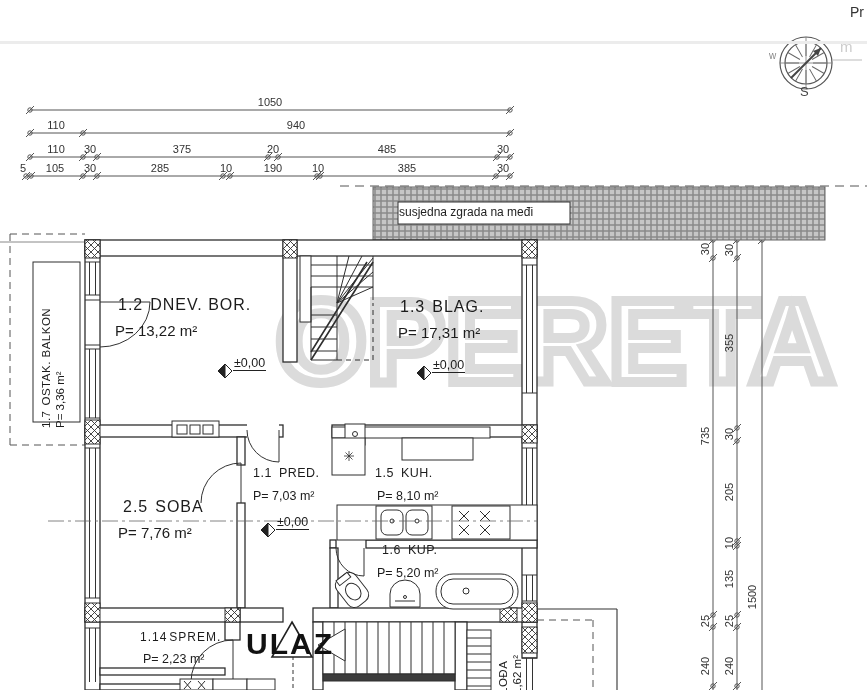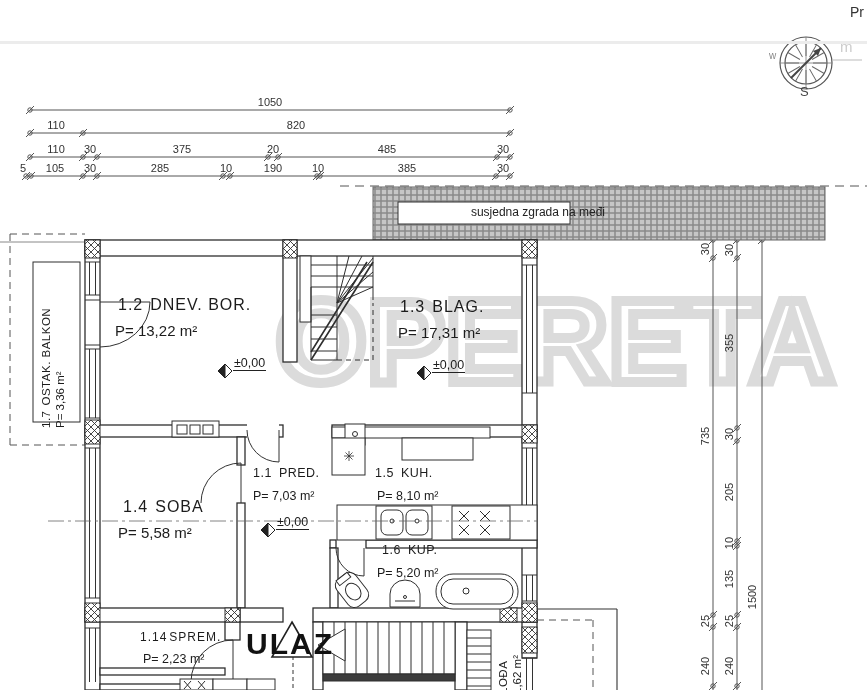--- a/index.html
+++ b/index.html
@@ -20,21 +20,21 @@
   .arealbl{position:absolute;white-space:nowrap;color:#1c1c1c;}
   .big{font-size:16px;} .biga{font-size:15px;}
   .med{font-size:12.5px;letter-spacing:0.5px;} .meda{font-size:12.5px;}
   .dim{position:absolute;font-size:11px;color:#333;transform:translateX(-50%);white-space:nowrap;}
   .dimv{position:absolute;font-size:11px;color:#333;transform:translate(-50%,-50%) rotate(-90deg);white-space:nowrap;}
   .rot{position:absolute;transform:rotate(-90deg);transform-origin:0 0;white-space:nowrap;color:#1c1c1c;}
   .rot .l1{font-size:11.5px;letter-spacing:0.5px;}
   .rot .l2{font-size:11.5px;margin-top:2px;}
   .lvl{position:absolute;font-size:12.5px;color:#1c1c1c;border-bottom:1.3px solid #222;padding:0 1px 0 1px;}
   .ulaz{position:absolute;left:246px;top:627px;font-size:30px;font-weight:bold;letter-spacing:2px;color:#111;}
-  .neigh{position:absolute;left:399px;top:205px;width:206px;text-align:right;font-size:12px;color:#222;}
+  .neigh{position:absolute;left:399px;top:205px;width:206px;text-align:left;font-size:12px;color:#222;}
   .compass-s{position:absolute;left:800px;top:84px;font-size:13px;color:#444;}
   .compass-w{position:absolute;left:769px;top:50px;font-size:10px;color:#888;}
 </style>
 </head>
 <body>
 
 <div class="page">
 
   <div class="canvas">
 
@@ -296,23 +296,23 @@
         <span class="code">1.1</span><span>PRED.</span>
       </div>
       <span class="arealbl meda" style="left:253px;top:489px">P= 7,03 m²</span>
 
       <div class="roomlbl med" style="left:375px;top:466px">
         <span class="code">1.5</span><span>KUH.</span>
       </div>
       <span class="arealbl meda" style="left:377px;top:489px">P= 8,10 m²</span>
 
       <div class="roomlbl big" style="left:123px;top:498px">
-        <span class="code">1.4</span><span>SOBA</span>
-      </div>
-      <span class="arealbl biga" style="left:118px;top:524px">P= 5,58 m²</span>
+        <span class="code">2.5</span><span>SOBA</span>
+      </div>
+      <span class="arealbl biga" style="left:118px;top:524px">P= 7,76 m²</span>
 
       <div class="roomlbl med" style="left:382px;top:543px">
         <span class="code">1.6</span><span>KUP.</span>
       </div>
       <span class="arealbl meda" style="left:377px;top:566px">P= 5,20 m²</span>
 
       <div class="roomlbl" style="left:140px;top:630px;font-size:12px">
         <span class="code" style="margin-right:2px">1.14</span><span>SPREM.</span>
       </div>
       <span class="arealbl meda" style="left:143px;top:652px">P= 2,23 m²</span>
@@ -329,21 +329,21 @@
 
       <span class="ulaz">ULAZ</span>
       <span class="neigh">susjedna zgrada na međi</span>
 
       <span class="lvl" style="left:233px;top:356px">±0,00</span>
       <span class="lvl" style="left:432px;top:358px">±0,00</span>
       <span class="lvl" style="left:276px;top:515px">±0,00</span>
 
       <span class="dim" style="left:270px;top:96px">1050</span>
       <span class="dim" style="left:56px;top:119px">110</span>
-      <span class="dim" style="left:296px;top:119px">820</span>
+      <span class="dim" style="left:296px;top:119px">940</span>
       <span class="dim" style="left:56px;top:143px">110</span>
       <span class="dim" style="left:90px;top:143px">30</span>
       <span class="dim" style="left:182px;top:143px">375</span>
       <span class="dim" style="left:273px;top:143px">20</span>
       <span class="dim" style="left:387px;top:143px">485</span>
       <span class="dim" style="left:503px;top:143px">30</span>
       <span class="dim" style="left:23px;top:162px">5</span>
       <span class="dim" style="left:55px;top:162px">105</span>
       <span class="dim" style="left:90px;top:162px">30</span>
       <span class="dim" style="left:160px;top:162px">285</span>

